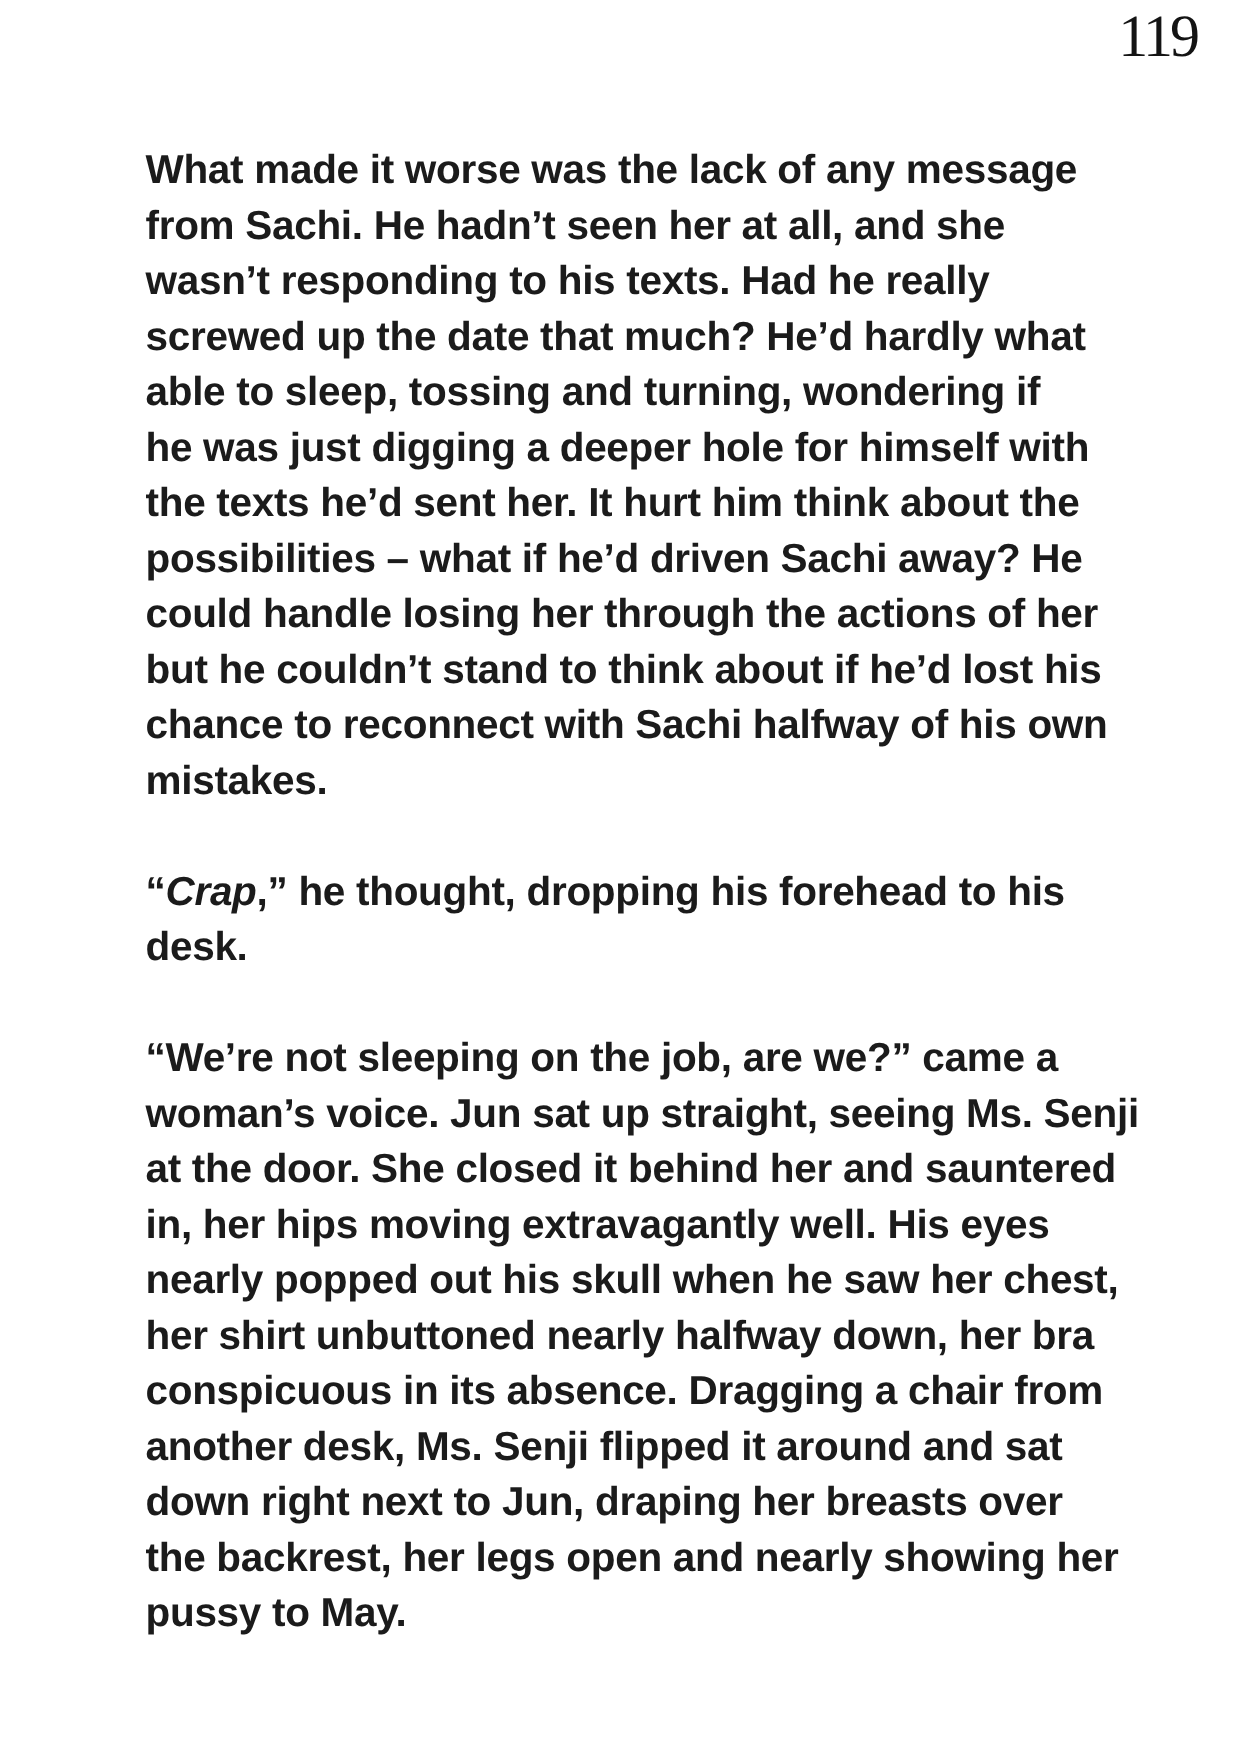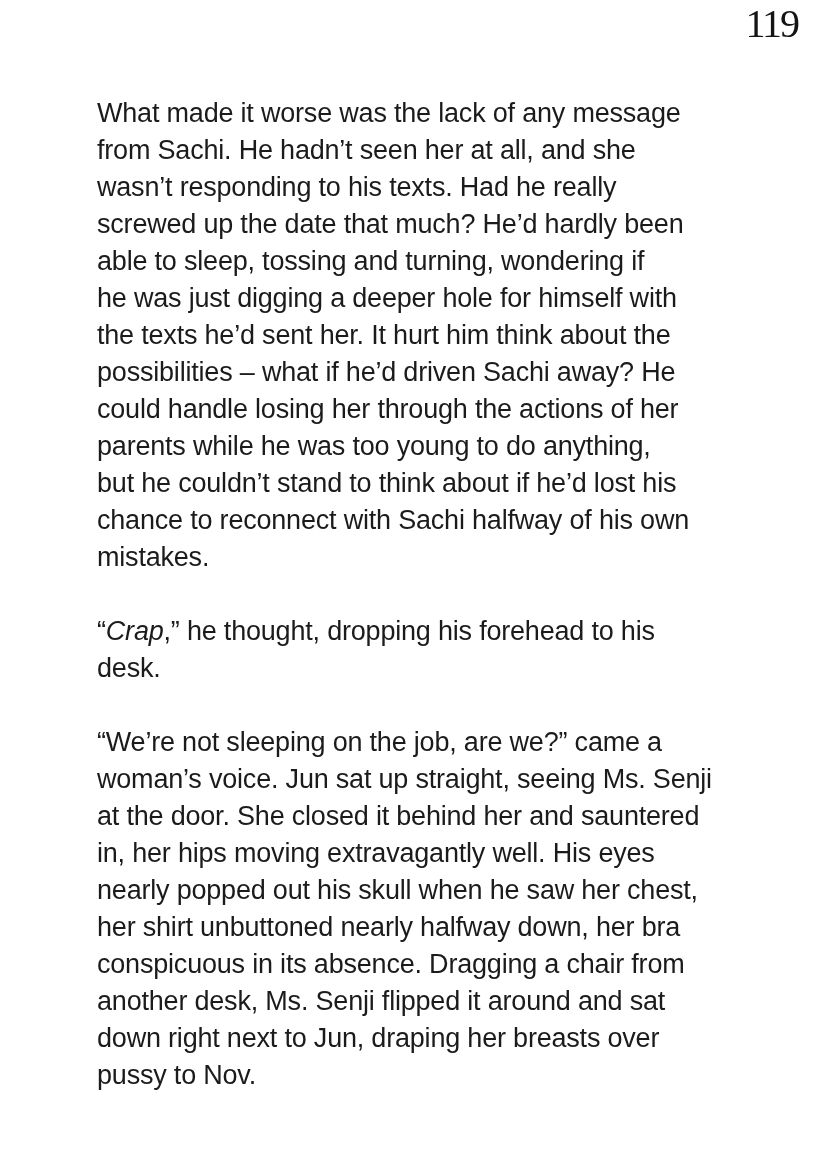--- a/index.html
+++ b/index.html
@@ -23,58 +23,58 @@
     letter-spacing: -2px;
     font-weight: 400;
   }
   .page-text {
     position: absolute;
     left: 97px;
     top: 95px;
     font-size: 27px;
     line-height: 37px;
     letter-spacing: -0.2px;
-    font-weight: 400;
+    font-weight: 700;
   }
   .paragraph { margin-bottom: 37px; }
   .paragraph:last-child { margin-bottom: 16px; }
   .text-line { white-space: nowrap; }
   .italic { font-style: italic; }
 </style>
 </head>
 <body style="background: rgb(255, 255, 255);">
 
 <div class="page-surface" style="background: rgb(255, 255, 255); color: rgb(27, 27, 27);">
   <div class="page-number" style="color: rgb(20, 20, 20);">119</div>
   <div class="page-text">
       <div class="paragraph">
         <div class="text-line"><span>What made it worse was the lack of any message</span></div>
         <div class="text-line"><span>from Sachi. He hadn’t seen her at all, and she</span></div>
         <div class="text-line"><span>wasn’t responding to his texts. Had he really</span></div>
-        <div class="text-line"><span>screwed up the date that much? He’d hardly been</span></div>
+        <div class="text-line"><span>screwed up the date that much? He’d hardly what</span></div>
         <div class="text-line"><span>able to sleep, tossing and turning, wondering if</span></div>
         <div class="text-line"><span>he was just digging a deeper hole for himself with</span></div>
         <div class="text-line"><span>the texts he’d sent her. It hurt him think about the</span></div>
         <div class="text-line"><span>possibilities – what if he’d driven Sachi away? He</span></div>
         <div class="text-line"><span>could handle losing her through the actions of her</span></div>
-        <div class="text-line"><span>parents while he was too young to do anything,</span></div>
         <div class="text-line"><span>but he couldn’t stand to think about if he’d lost his</span></div>
         <div class="text-line"><span>chance to reconnect with Sachi halfway of his own</span></div>
         <div class="text-line"><span>mistakes.</span></div>
       </div>
       <div class="paragraph">
         <div class="text-line"><span>“</span><span class="italic">Crap</span><span>,” he thought, dropping his forehead to his</span></div>
         <div class="text-line"><span>desk.</span></div>
       </div>
       <div class="paragraph">
         <div class="text-line"><span>“We’re not sleeping on the job, are we?” came a</span></div>
         <div class="text-line"><span>woman’s voice. Jun sat up straight, seeing Ms. Senji</span></div>
         <div class="text-line"><span>at the door. She closed it behind her and sauntered</span></div>
         <div class="text-line"><span>in, her hips moving extravagantly well. His eyes</span></div>
         <div class="text-line"><span>nearly popped out his skull when he saw her chest,</span></div>
         <div class="text-line"><span>her shirt unbuttoned nearly halfway down, her bra</span></div>
         <div class="text-line"><span>conspicuous in its absence. Dragging a chair from</span></div>
         <div class="text-line"><span>another desk, Ms. Senji flipped it around and sat</span></div>
         <div class="text-line"><span>down right next to Jun, draping her breasts over</span></div>
-        <div class="text-line"><span>pussy to Nov.</span></div>
+        <div class="text-line"><span>the backrest, her legs open and nearly showing her</span></div>
+        <div class="text-line"><span>pussy to May.</span></div>
       </div>
     </div>
 </div>
 
 </body></html>

